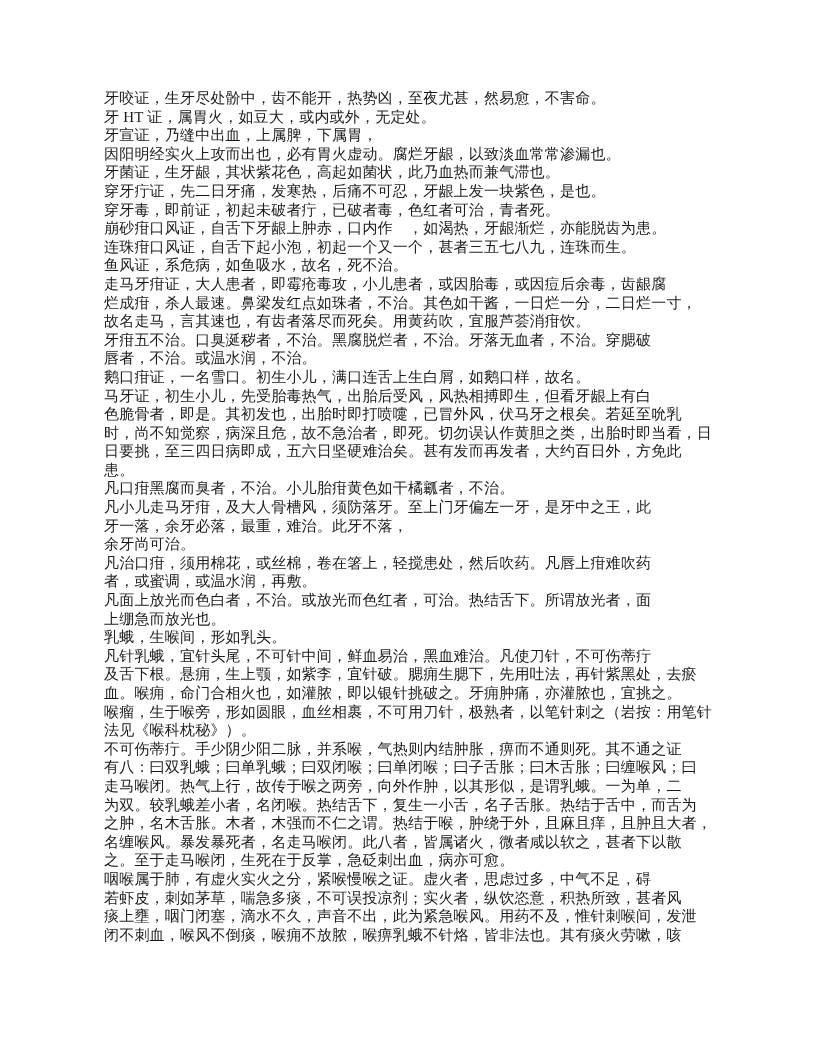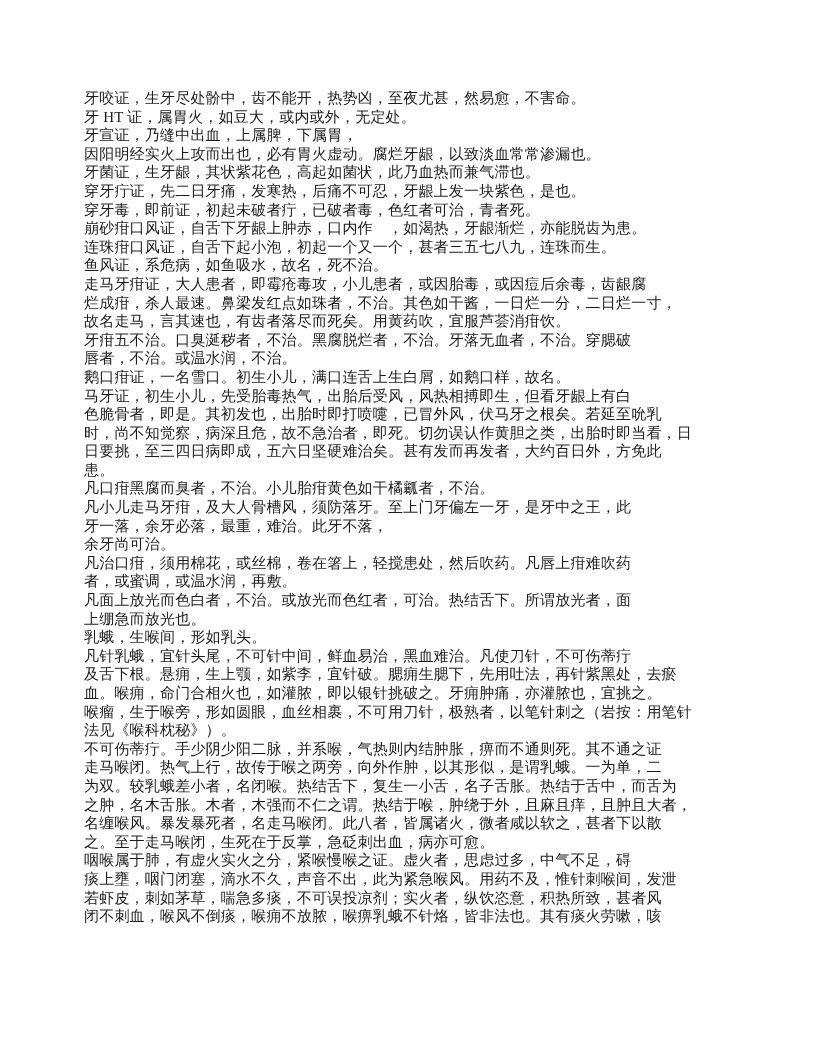--- a/index.html
+++ b/index.html
@@ -10,21 +10,21 @@
   .page {
     position: relative;
     width: 816px;
     height: 1056px;
     background: #ffffff;
     overflow: hidden;
     font-family: "Liberation Serif", "DejaVu Serif", serif;
   }
   .text-block {
     position: absolute;
-    left: 84px;
+    left: 104px;
     top: 89px;
     width: 648px;
     font-size: 15px;
     line-height: 18.6px;
     color: #1b1b1b;
     letter-spacing: 0.2px;
   }
   .line {
     white-space: pre;
     height: 18.6px;
@@ -64,23 +64,24 @@
       <div class="line">者，或蜜调，或温水润，再敷。</div>
       <div class="line">凡面上放光而色白者，不治。或放光而色红者，可治。热结舌下。所谓放光者，面</div>
       <div class="line">上绷急而放光也。</div>
       <div class="line">乳蛾，生喉间，形如乳头。</div>
       <div class="line">凡针乳蛾，宜针头尾，不可针中间，鲜血易治，黑血难治。凡使刀针，不可伤蒂疔</div>
       <div class="line">及舌下根。悬痈，生上颚，如紫李，宜针破。腮痈生腮下，先用吐法，再针紫黑处，去瘀</div>
       <div class="line">血。喉痈，命门合相火也，如灌脓，即以银针挑破之。牙痈肿痛，亦灌脓也，宜挑之。</div>
       <div class="line">喉瘤，生于喉旁，形如圆眼，血丝相裹，不可用刀针，极熟者，以笔针刺之（岩按：用笔针</div>
       <div class="line">法见《喉科枕秘》）。</div>
       <div class="line">不可伤蒂疔。手少阴少阳二脉，并系喉，气热则内结肿胀，痹而不通则死。其不通之证</div>
+      <div class="line">有八：曰双乳蛾；曰单乳蛾；曰双闭喉；曰单闭喉；曰子舌胀；曰木舌胀；曰缠喉风；曰</div>
       <div class="line">走马喉闭。热气上行，故传于喉之两旁，向外作肿，以其形似，是谓乳蛾。一为单，二</div>
       <div class="line">为双。较乳蛾差小者，名闭喉。热结舌下，复生一小舌，名子舌胀。热结于舌中，而舌为</div>
       <div class="line">之肿，名木舌胀。木者，木强而不仁之谓。热结于喉，肿绕于外，且麻且痒，且肿且大者，</div>
       <div class="line">名缠喉风。暴发暴死者，名走马喉闭。此八者，皆属诸火，微者咸以软之，甚者下以散</div>
       <div class="line">之。至于走马喉闭，生死在于反掌，急砭刺出血，病亦可愈。</div>
       <div class="line">咽喉属于肺，有虚火实火之分，紧喉慢喉之证。虚火者，思虑过多，中气不足，碍</div>
+      <div class="line">若虾皮，刺如茅草，喘急多痰，不可误投凉剂；实火者，纵饮恣意，积热所致，甚者风</div>
       <div class="line">痰上壅，咽门闭塞，滴水不久，声音不出，此为紧急喉风。用药不及，惟针刺喉间，发泄</div>
-      <div class="line">若虾皮，刺如茅草，喘急多痰，不可误投凉剂；实火者，纵饮恣意，积热所致，甚者风</div>
       <div class="line">闭不刺血，喉风不倒痰，喉痈不放脓，喉痹乳蛾不针烙，皆非法也。其有痰火劳嗽，咳</div>
     </div>
 </div>
 
 </body></html>

